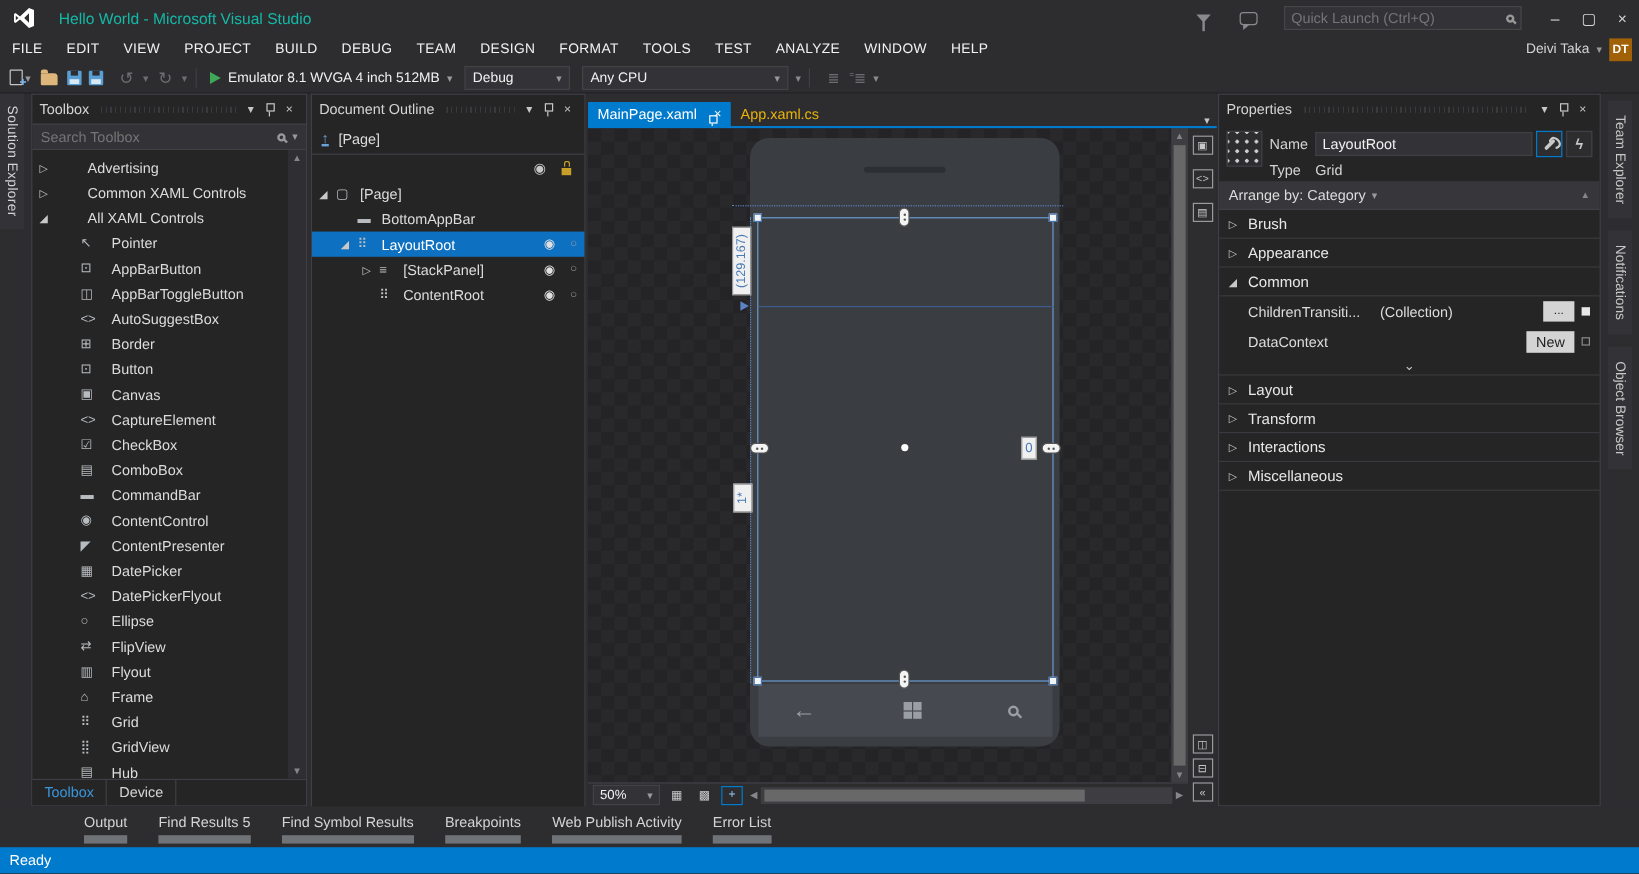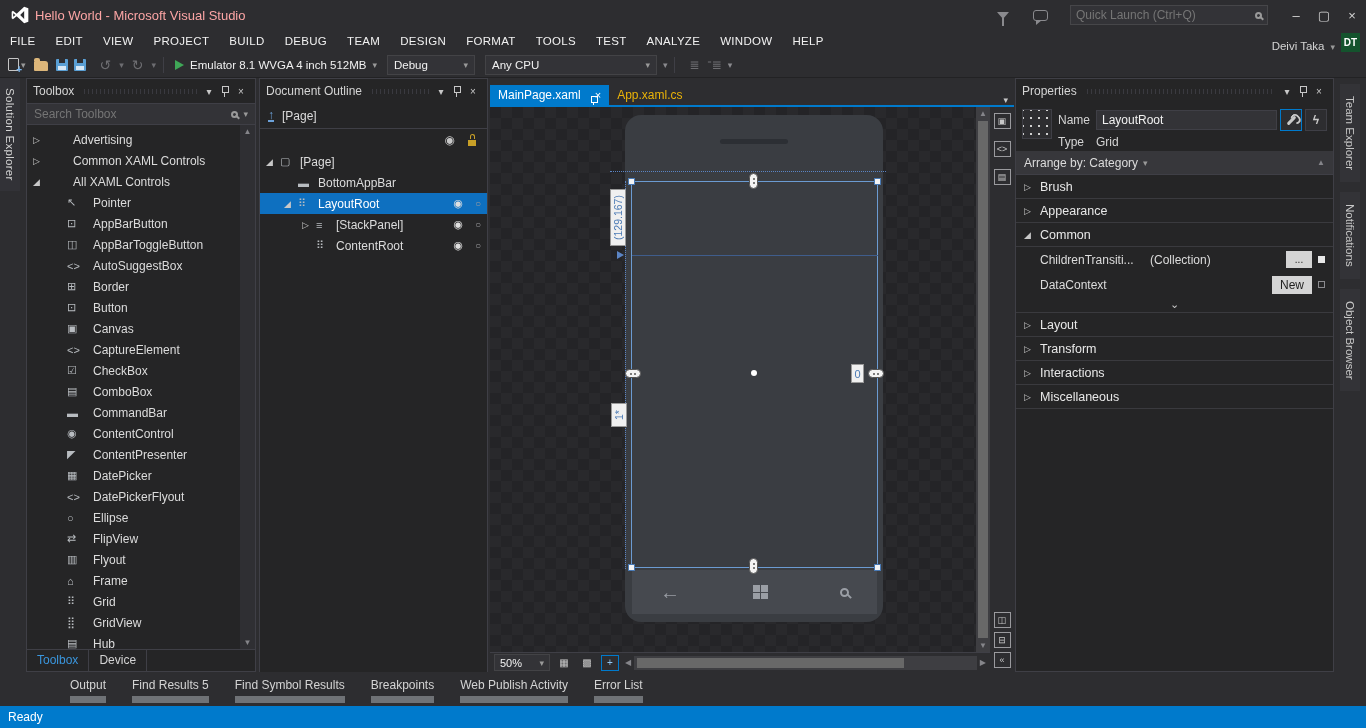--- a/index.html
+++ b/index.html
@@ -4,36 +4,36 @@
 <style>
   *{box-sizing:border-box;margin:0;padding:0}
   html,body{width:1366px;height:728px;overflow:hidden}
   body{position:relative;background:#2d2d30;font-family:"Liberation Sans",sans-serif;font-size:12px;color:#d4d4d4;-webkit-font-smoothing:antialiased}
   .abs{position:absolute}
   input{font-family:"Liberation Sans",sans-serif}
 
   
   #titlebar{left:0;top:0;width:1366px;height:30px;background:#2d2d30;display:flex;align-items:center}
   .vslogo{margin-left:9px;width:22px;height:22px;display:flex;align-items:center;justify-content:center}
-  .apptitle{margin-left:4px;color:#fca5a5;font-size:13px}
+  .apptitle{margin-left:18px;color:#14b8a6;font-size:13px}
   .tb-right{position:absolute;right:0;top:0;height:30px;display:flex;align-items:center}
   .funnel{width:0;height:0;border-left:6px solid transparent;border-right:6px solid transparent;border-top:7px solid #8a8a8e;position:relative;margin-right:24px}
   .funnel::after{content:"";position:absolute;left:-1px;top:-1px;width:2px;height:8px;background:#8a8a8e}
   .bubble{width:15px;height:11px;border:1.5px solid #8a8a8e;border-radius:3px;position:relative;margin-right:22px}
   .bubble::after{content:"";position:absolute;left:2px;bottom:-5px;width:0;height:0;border-top:5px solid #8a8a8e;border-right:6px solid transparent}
   .quicklaunch{width:198px;height:20px;background:#333337;border:1px solid #464649;display:flex;align-items:center;padding:0 5px;margin-right:14px}
   .quicklaunch input{flex:1;background:transparent;border:none;outline:none;color:#999;font-size:12px}
   .mag{width:7px;height:7px;border:2px solid #999;border-radius:50%;position:relative;flex:none}
   .mag::after{content:"";position:absolute;width:5px;height:2px;background:#999;transform:rotate(45deg);right:-4px;bottom:-2px}
   .winbtn{width:28px;height:22px;display:flex;align-items:center;justify-content:center;color:#d4d4d4;font-size:13px}
 
   
   #menubar{left:0;top:30px;width:1366px;height:22px;display:flex;align-items:center}
   .menu-item{padding:3px 10px;color:#f1f1f1;font-size:11.5px;letter-spacing:.3px}
-  .mb-right{position:absolute;right:6px;top:0;height:22px;display:flex;align-items:flex-end;gap:6px}
+  .mb-right{position:absolute;right:6px;top:0;height:22px;display:flex;align-items:center;gap:6px}
   .user-name{color:#d4d4d4;font-size:11.5px}
   .caret{color:#999;font-size:9px}
   .avatar{width:19px;height:19px;display:flex;align-items:center;justify-content:center;color:#fff;font-size:10px;font-weight:bold}
 
   
   #toolbar{left:0;top:52px;width:1366px;height:26px;display:flex;align-items:center;border-bottom:1px solid #222224}
   .t-ico{margin-left:8px;display:flex;align-items:center;gap:2px}
   .newdoc{width:11px;height:13px;border:1px solid #c5c5c5;border-radius:1px;position:relative;background:#2d2d30}
   .newdoc::after{content:"+";position:absolute;right:-4px;bottom:-5px;color:#79b8f3;font-size:10px;font-weight:bold}
   .folder{width:14px;height:10px;background:#dcb67a;border-radius:1px 3px 1px 1px;position:relative;margin-top:3px}
@@ -234,21 +234,21 @@
       <span class="menu-item">FORMAT</span>
       <span class="menu-item">TOOLS</span>
       <span class="menu-item">TEST</span>
       <span class="menu-item">ANALYZE</span>
       <span class="menu-item">WINDOW</span>
       <span class="menu-item">HELP</span>
     </div>
   <div class="mb-right">
     <span class="user-name">Deivi Taka</span>
     <span class="caret">▾</span>
-    <span class="avatar" style="background:#14532d">DT</span>
+    <span class="avatar" style="background:#a16207">DT</span>
   </div>
 </div>
 
 <div id="toolbar" class="abs">
   <span class="t-ico">
       <span class="newdoc"></span>
       <span class="caret">▾</span>
     </span>
   <span class="t-ico">
       <span class="folder"></span>

